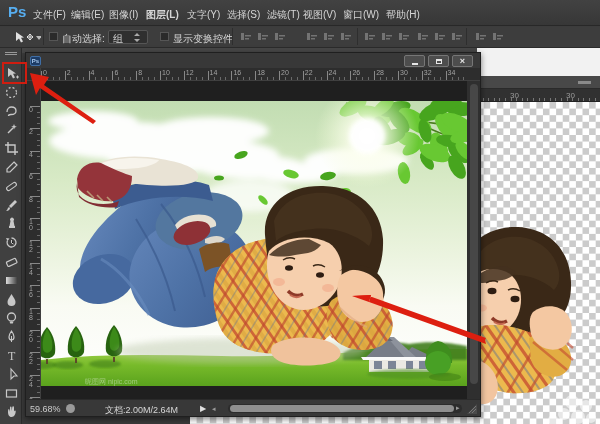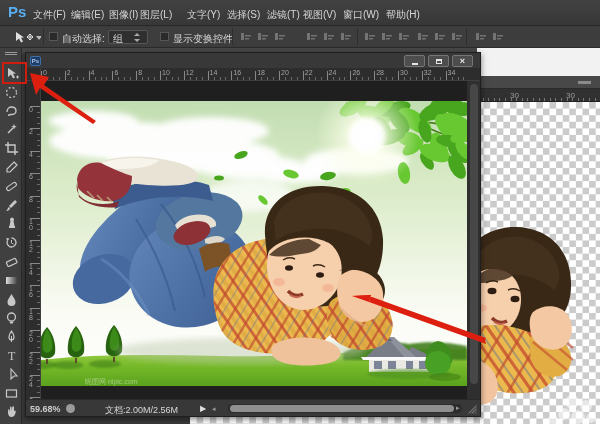--- a/index.html
+++ b/index.html
@@ -11,21 +11,21 @@
 </style>
 </head>
 <body>
 <div id="stage">
 
   <div class="abs" style="left:0;top:0;width:600px;height:26px;background:linear-gradient(#424242,#373737);border-bottom:1px solid #282828;"></div>
   <div class="abs" style="left:8px;top:3px;color:#57aef0;font-size:15px;font-weight:bold;">Ps</div>
   <div class="abs txt" style="left:33px;top:8px;">文件(F)</div>
   <div class="abs txt" style="left:71px;top:8px;">编辑(E)</div>
   <div class="abs txt" style="left:109px;top:8px;text-align:center;">图像(I)</div>
-  <div class="abs txt" style="left:140px;top:8px;">图层(L)</div>
+  <div class="abs txt" style="left:146px;top:8px;font-weight:bold;">图层(L)</div>
   <div class="abs txt" style="left:187px;top:8px;">文字(Y)</div>
   <div class="abs txt" style="left:227px;top:8px;">选择(S)</div>
   <div class="abs txt" style="left:267px;top:8px;">滤镜(T)</div>
   <div class="abs txt" style="left:303px;top:8px;">视图(V)</div>
   <div class="abs txt" style="left:343px;top:8px;">窗口(W)</div>
   <div class="abs txt" style="left:386px;top:8px;">帮助(H)</div>
 
   <div class="abs" style="left:0;top:27px;width:600px;height:21px;background:#3d3d3d;border-bottom:1px solid #2b2b2b;"></div>
   <div id="optbar">
       <svg class="abs" style="left:13px;top:30px;" width="28" height="15">
@@ -776,23 +776,23 @@
           <path d="M298 206 C306 214 316 222 326 226" stroke="#e0a87e" stroke-width="2" fill="none" opacity=".6"></path>
           <path d="M298 170 C310 162 326 162 336 172 C344 180 346 190 342 198 C344 184 334 174 320 170 C312 168 304 168 298 170 Z" fill="#3a2817"></path>
           <path d="M232 244 C244 236 268 234 286 240 C300 245 304 254 294 260 C280 266 250 266 238 260 C230 256 228 249 232 244 Z" fill="#f0c29c"></path>
         </g>
       </svg></div>
 
   <div class="abs" style="left:467px;top:81px;width:13px;height:318px;background:#2f2f2f;"></div>
   <div class="abs" style="left:470px;top:84px;width:8px;height:300px;background:#474747;border-radius:4px;"></div>
 
   <div class="abs" style="left:26px;top:399px;width:454px;height:17px;background:#383838;border-top:1px solid #2a2a2a;"></div>
-  <div class="abs" style="left:30px;top:404px;color:#cccccc;font-size:9px;font-weight:bold;">59.68%</div>
+  <div class="abs" style="left:30px;top:404px;color:#cccccc;font-size:9px;">59.68%</div>
   <div class="abs" style="left:66px;top:404px;width:9px;height:9px;background:#9a9a9a;border-radius:50%;"></div>
-  <div class="abs" style="left:105px;top:404px;color:#d6d6d6;font-size:9px;">文档:2.00M/2.56M</div>
+  <div class="abs" style="left:105px;top:404px;color:#d6d6d6;font-size:9px;">文档:2.00M/2.64M</div>
   <div class="abs" style="left:200px;top:404px;color:#e0e0e0;font-size:8px;">▶</div>
   <div class="abs" style="left:212px;top:405px;color:#9a9a9a;font-size:7px;">◂</div>
   <div class="abs" style="left:228px;top:404px;width:234px;height:9px;background:#2c2c2c;border-radius:5px;"></div>
   <div class="abs" style="left:230px;top:405px;width:224px;height:7px;background:#8f8f8f;border-radius:4px;"></div>
   <div class="abs" style="left:456px;top:404px;color:#9a9a9a;font-size:7px;">▸</div>
   <svg class="abs" style="left:466px;top:403px;" width="12" height="12">
       <path d="M11 1 L11 11 L1 11 Z" fill="#4a4a4a"></path>
       <path d="M3 10 L10 3 M6 10 L10 6" stroke="#777" stroke-width="1"></path>
     </svg>
 

